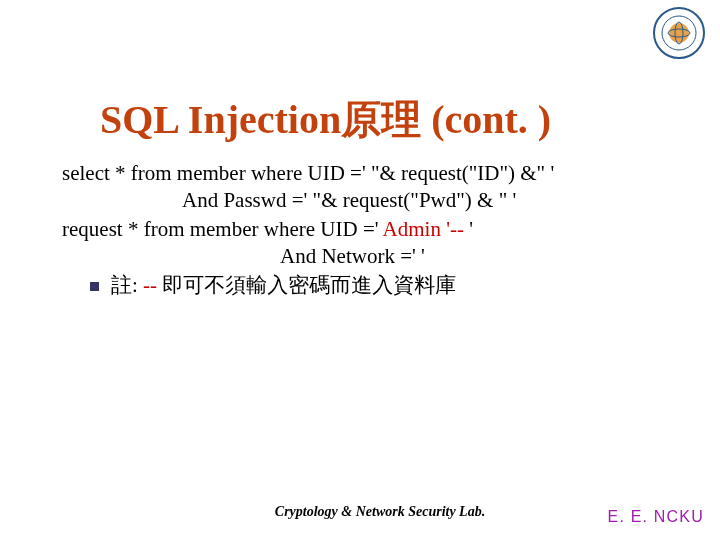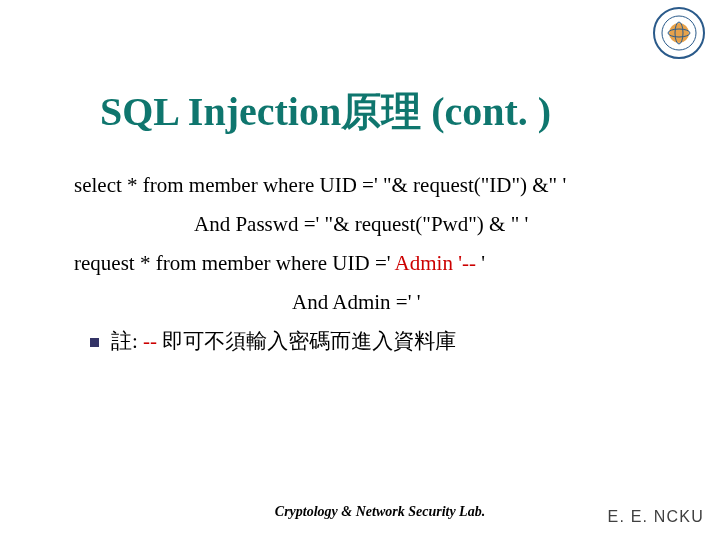--- a/index.html
+++ b/index.html
@@ -21,38 +21,38 @@
   .logo-top {
     position: absolute;
     top: 6px;
     right: 14px;
     width: 54px;
     height: 54px;
   }
   .logo-top svg { display:block; }
   .title {
     position: absolute;
-    top: 84px;
+    top: 92px;
     left: 100px;
     font-size: 40px;
     font-weight: bold;
-    color: #0f766e;
+    color: #c2410c;
     white-space: nowrap;
   }
   .body {
     position: absolute;
     top: 160px;
     left: 62px;
     right: 40px;
     font-size: 21px;
     color: #000;
     line-height: 1.28;
   }
   .sql-line {
-    margin: 12px;
+    margin: 0;
   }
   .sql-line.indent {
     padding-left: 120px;
   }
   .bullet-block {
     margin-top: 22px;
     padding-left: 28px;
   }
   .bullet-row {
     display: flex;
@@ -96,21 +96,21 @@
     font-weight: bold;
     color: #000;
     font-family: "Times New Roman", Times, serif;
     padding-left: 40px;
   }
   .footer-right {
     position: absolute;
     bottom: 14px;
     right: 16px;
     font-size: 16px;
-    color: #404040;
+    color: #a21caf;
     font-family: Arial, sans-serif;
     letter-spacing: 1.2px;
   }
 </style>
 </head>
 <body>
 
 <div class="slide">
 
   <div class="logo-top">
@@ -128,21 +128,21 @@
   <div class="body">
 
     <div class="sql-line">select * from member where UID ='  "&amp; request("ID") &amp;"  '</div>
     <div class="sql-line indent">And Passwd =' "&amp; request("Pwd") &amp; " '</div>
 
 
     <div class="example2">
       <div class="sql-line">
         <span>request * from member where UID ='</span><span class="accent-red"> Admin '-- </span><span>'</span>
       </div>
-      <div class="sql-line example2-line2">And Admin =' '</div>
+      <div class="sql-line example2-line2">And Network =' '</div>
     </div>
 
     <div class="note-block">
       <div class="bullet-row">
         <div class="bullet-mark"></div>
         <div class="bullet-text">
           <span>註: </span><span class="accent-red">--</span><span> 即可不須輸入密碼而進入資料庫</span>
         </div>
       </div>
     </div>

